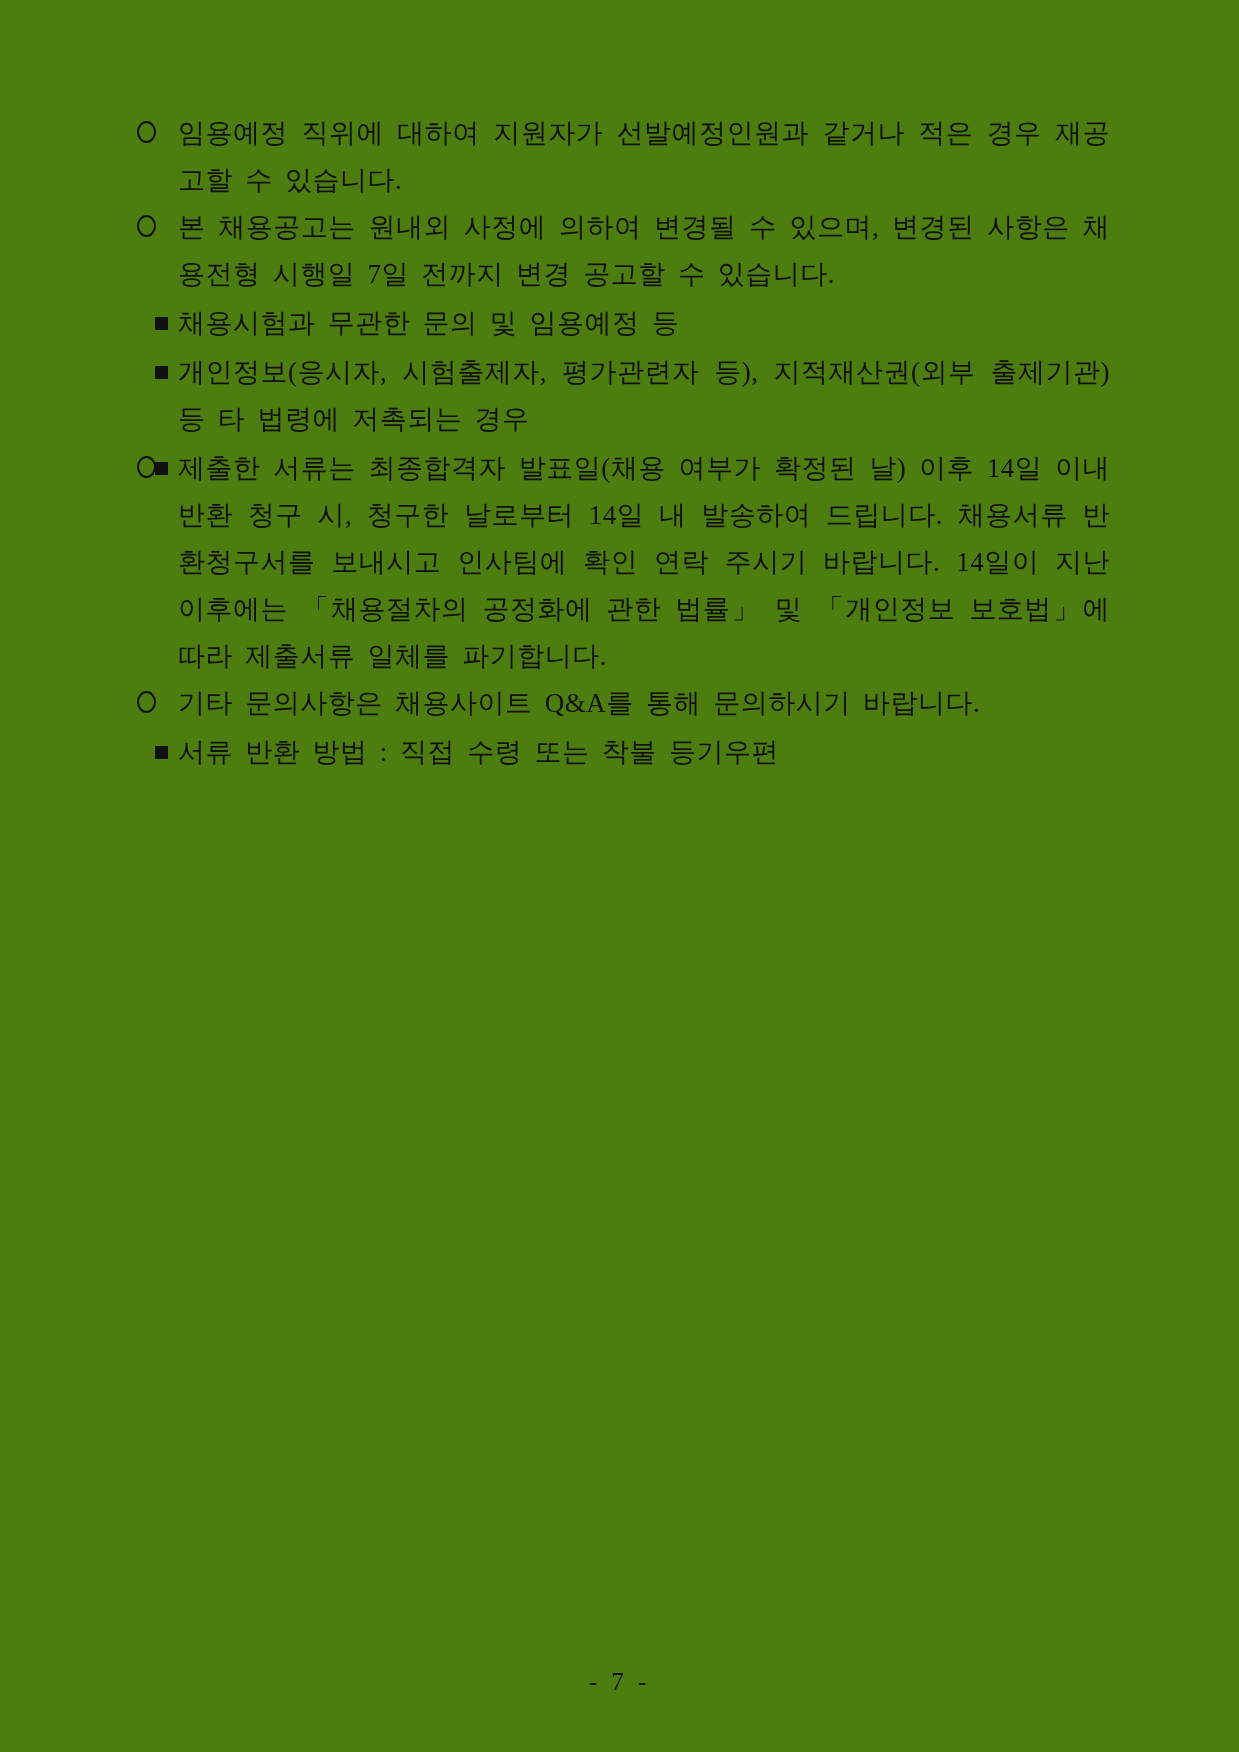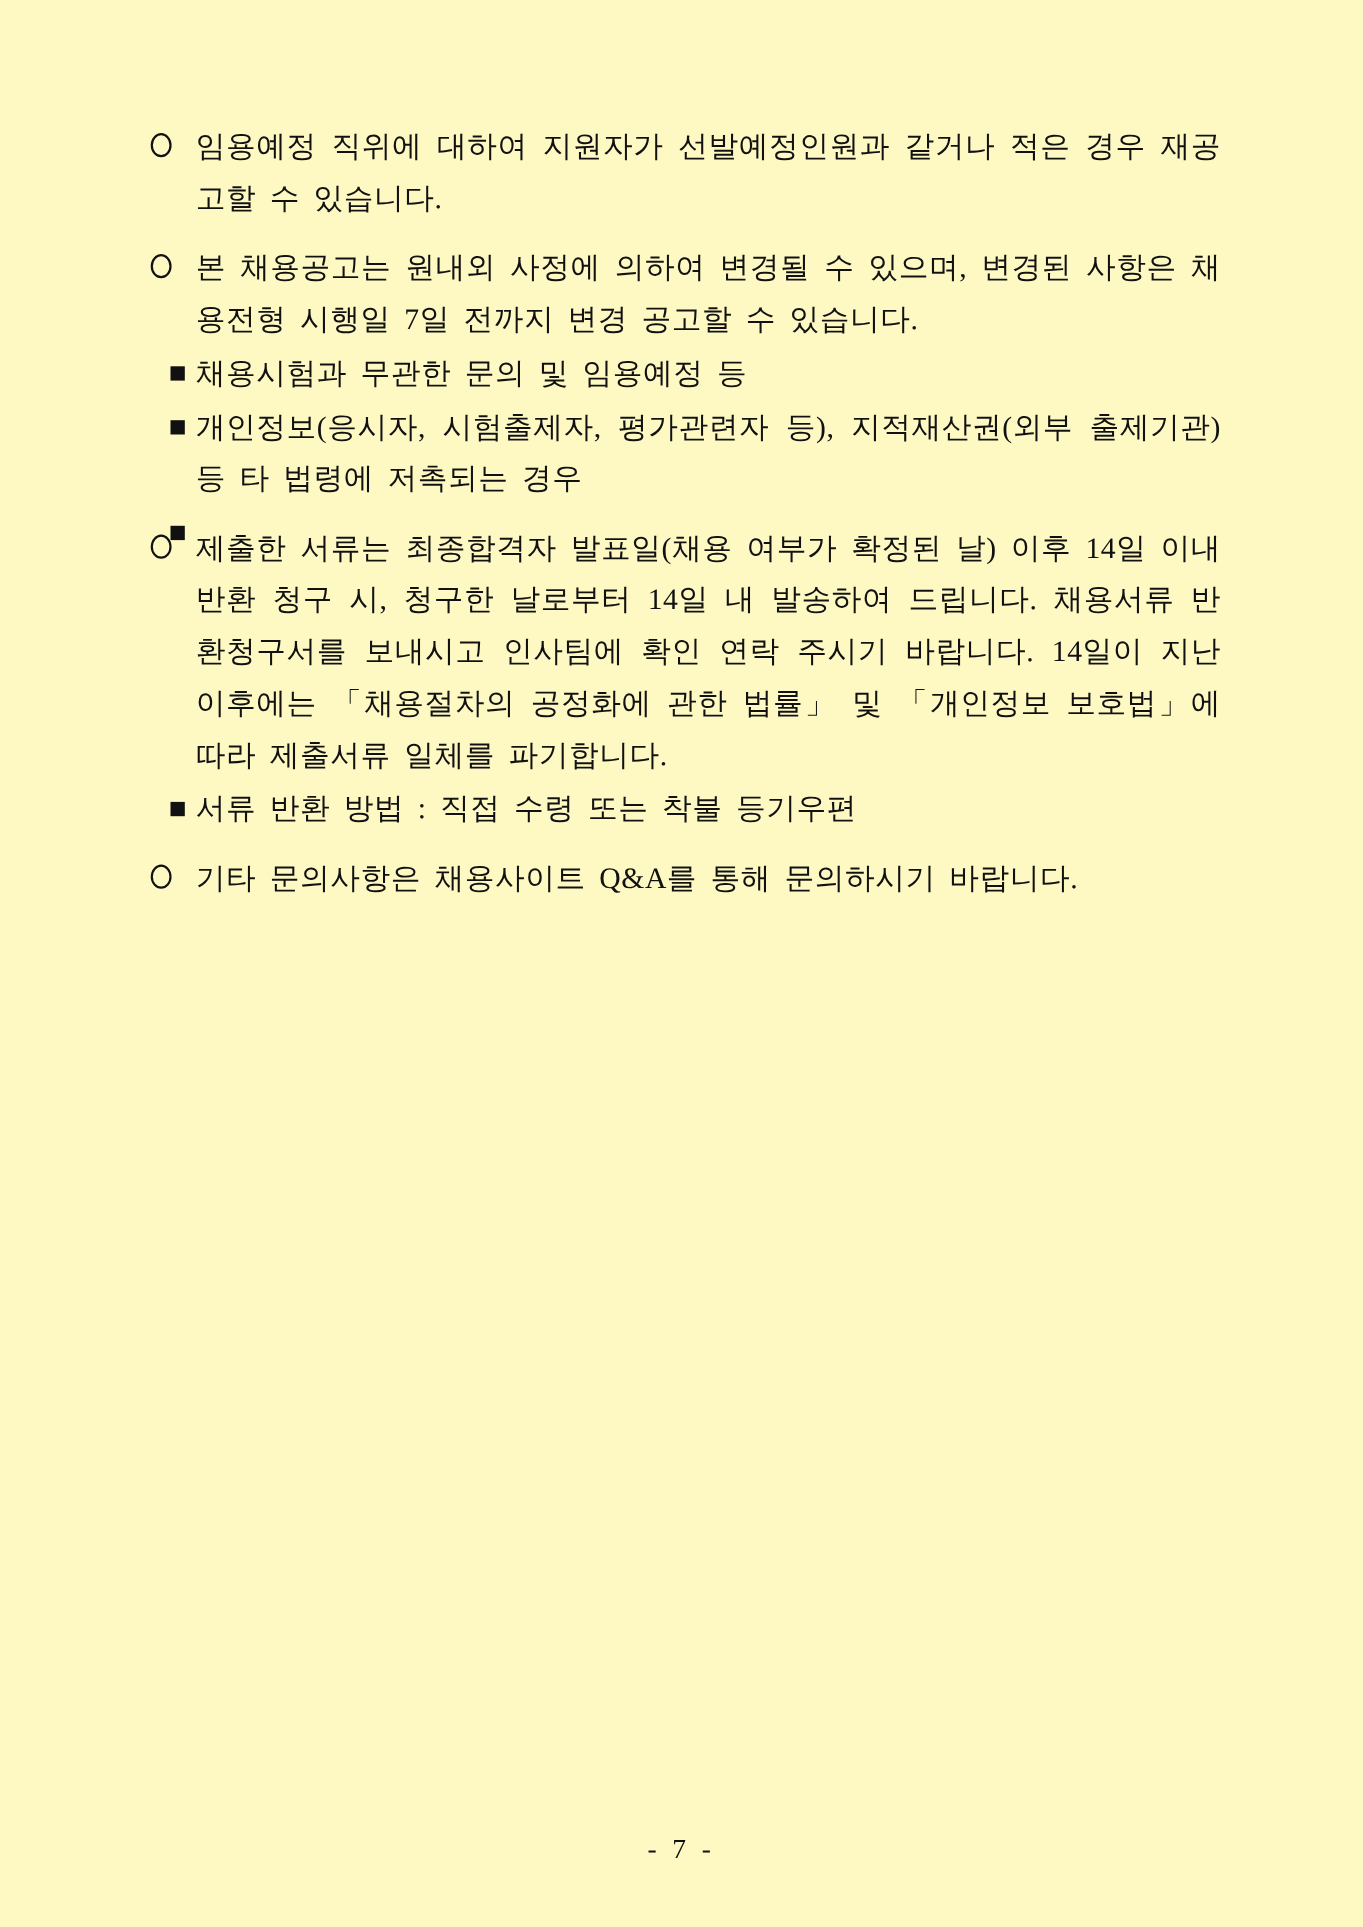--- a/index.html
+++ b/index.html
@@ -4,42 +4,42 @@
 <style>
   html, body {
     margin: 0;
     padding: 0;
     background: #ffffff;
   }
   .page {
     position: relative;
     width: 1239px;
     height: 1752px;
-    background: #fef9c3;
+    background: #4d7c0f;
     font-family: "Liberation Serif", "DejaVu Serif", serif;
     color: #111111;
     overflow: hidden;
   }
   .content {
     position: absolute;
     top: 110px;
     left: 178px;
     right: 129px;
   }
   .item {
     position: relative;
     font-size: 27px;
     line-height: 47px;
     text-align: justify;
     text-justify: inter-character;
     word-break: break-all;
     letter-spacing: 0.5px;
     word-spacing: 5px;
   }
-  .item--para { margin-top: 16px; }
+  .item--para { }
   .item--sub  { margin-top: 2px; }
   .item:first-child { margin-top: 0; }
   .bullet-circle {
     position: absolute;
     left: -41px;
     top: 11px;
     width: 19px;
     height: 22px;
     border: 2px solid #111111;
     border-radius: 50%;
@@ -96,26 +96,26 @@
     <div class="item item--sub">
       <span class="bullet-square"></span>
     </div>
 
     <div class="item item--para">
       <span class="bullet-circle"></span>
       <span>제출한 서류는 최종합격자 발표일(채용 여부가 확정된 날) 이후 14일 이내 반환 청구 시, 청구한 날로부터 14일 내 발송하여 드립니다. 채용서류 반환청구서를 보내시고 인사팀에 확인 연락 주시기 바랍니다. 14일이 지난 이후에는 「채용절차의 공정화에 관한 법률」 및 「개인정보 보호법」에 따라 제출서류 일체를 파기합니다.</span>
     </div>
 
 
+    <div class="item item--para">
+      <span class="bullet-circle"></span>
+      <span>기타 문의사항은 채용사이트 Q&amp;A를 통해 문의하시기 바랍니다.</span>
+    </div>
+
     <div class="item item--sub">
       <span class="bullet-square"></span>
       <span>서류 반환 방법 : 직접 수령 또는 착불 등기우편</span>
-    </div>
-
-    <div class="item item--para">
-      <span class="bullet-circle"></span>
-      <span>기타 문의사항은 채용사이트 Q&amp;A를 통해 문의하시기 바랍니다.</span>
     </div>
 
   </div>
 
   <div class="page-number">- 7 -</div>
 </div>
 
 </body></html>

